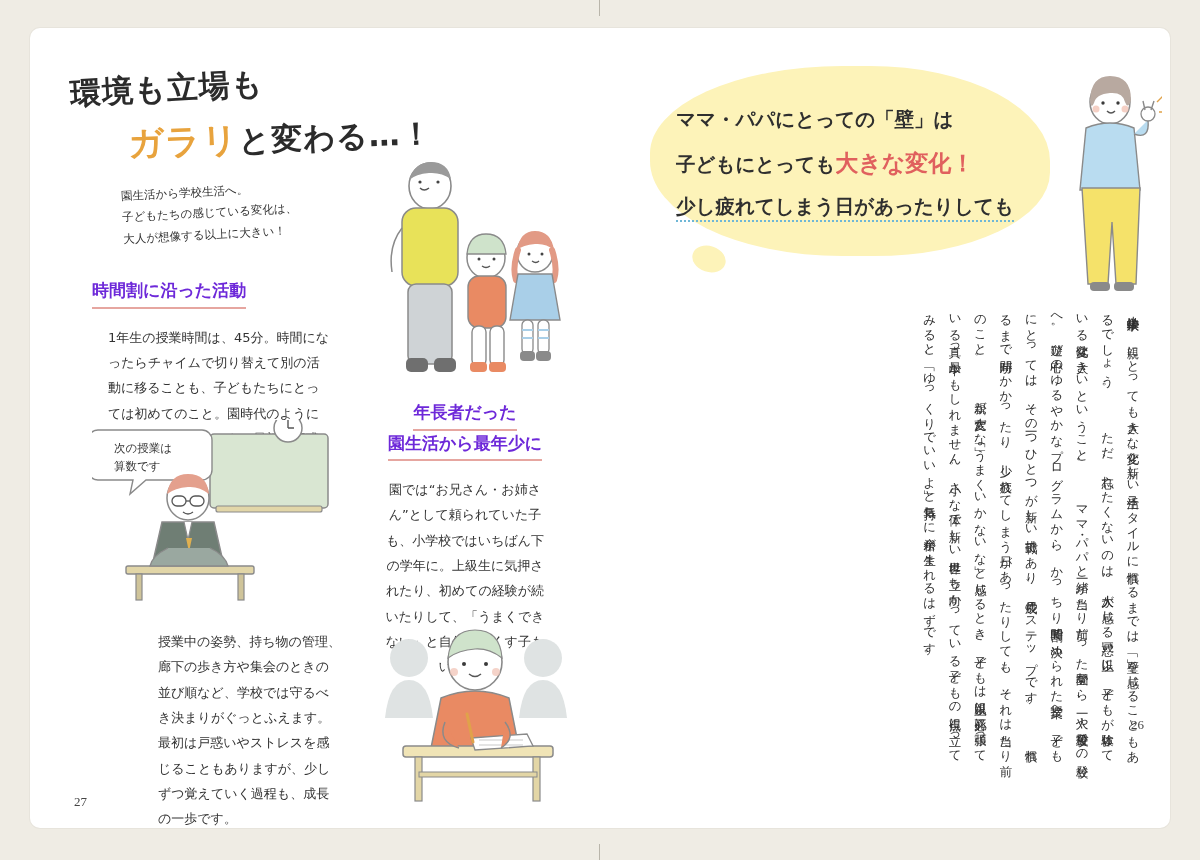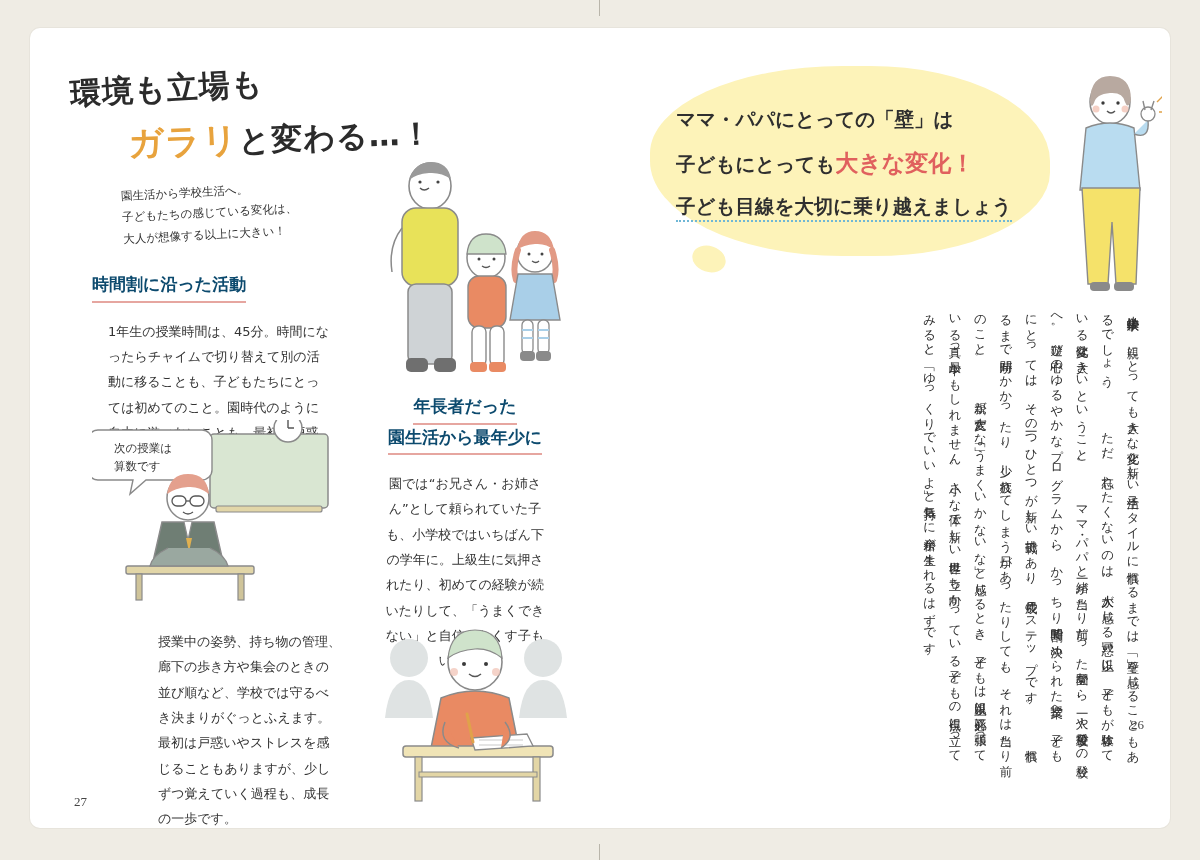--- a/index.html
+++ b/index.html
@@ -45,21 +45,21 @@
 
   .lead{
     position:absolute;left:92px;top:152px;width:230px;
     font-size:11.5px;line-height:1.85;color:#333;
     font-family:"DejaVu Sans", sans-serif;
     transform:rotate(-3deg);
   }
 
   .sec{position:absolute;}
   .sec h3{
-    margin:4px 0 8px 0;font-size:17px;color:#0c4a6e;font-weight:bold;
+    margin:10px 0 8px 0;font-size:17px;color:#6d28d9;font-weight:bold;
     font-family:"DejaVu Sans", sans-serif;line-height:1.5;
   }
   .sec h3 span.u{
     display:inline-block;
     border-bottom:2px solid #e6a6a0;padding-bottom:3px;
   }
   .sec p{
     margin:16px;font-size:13px;line-height:1.95;color:#333;
     font-family:"DejaVu Sans", sans-serif;
   }
@@ -248,21 +248,21 @@
   </div>
 
   <div class="page-right">
 
     <div class="bubble"></div>
     <div class="bubble-text">
       <div>ママ・パパにとっての「壁」は</div>
       <div>
         <span>子どもにとっても</span><span class="big-red">大きな変化！</span>
       </div>
-      <div><span class="wave">子ども目線を大切に乗り越えましょう</span></div>
+      <div><span class="wave">少し疲れてしまう日があったりしても</span></div>
     </div>
 
     <svg class="illus" style="left:462px;top:42px;" width="100" height="280" viewBox="0 0 100 280">
       <ellipse cx="48" cy="32" rx="20" ry="22" fill="#fff" stroke="#8a8a8a" stroke-width="1.5"></ellipse>
       <path d="M28 30 q1-24 20-24 q21 0 21 24 q-3 10 -6 2 q-2-10 -15-9 q-14 1-16 10 q-3 7 -4 -3z" fill="#b8a9a0"></path>
       <circle cx="41" cy="33" r="1.7" fill="#3a3a3a"></circle>
         <circle cx="56" cy="33" r="1.7" fill="#3a3a3a"></circle>
       <path d="M45 41 q4 4 8 0" stroke="#555" stroke-width="1.4" fill="none"></path>
       <circle cx="34" cy="39" r="3.5" fill="#f3c8bb" opacity=".85"></circle>
       <circle cx="63" cy="39" r="3.5" fill="#f3c8bb" opacity=".85"></circle>

